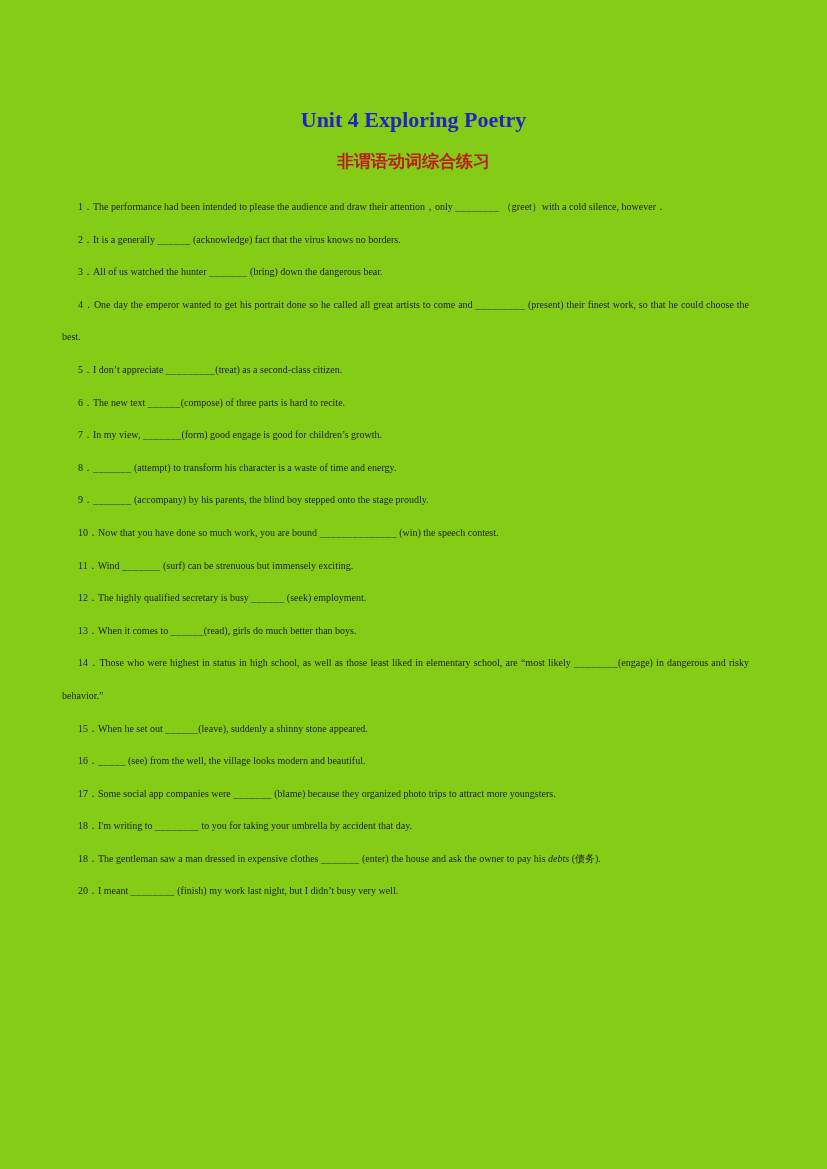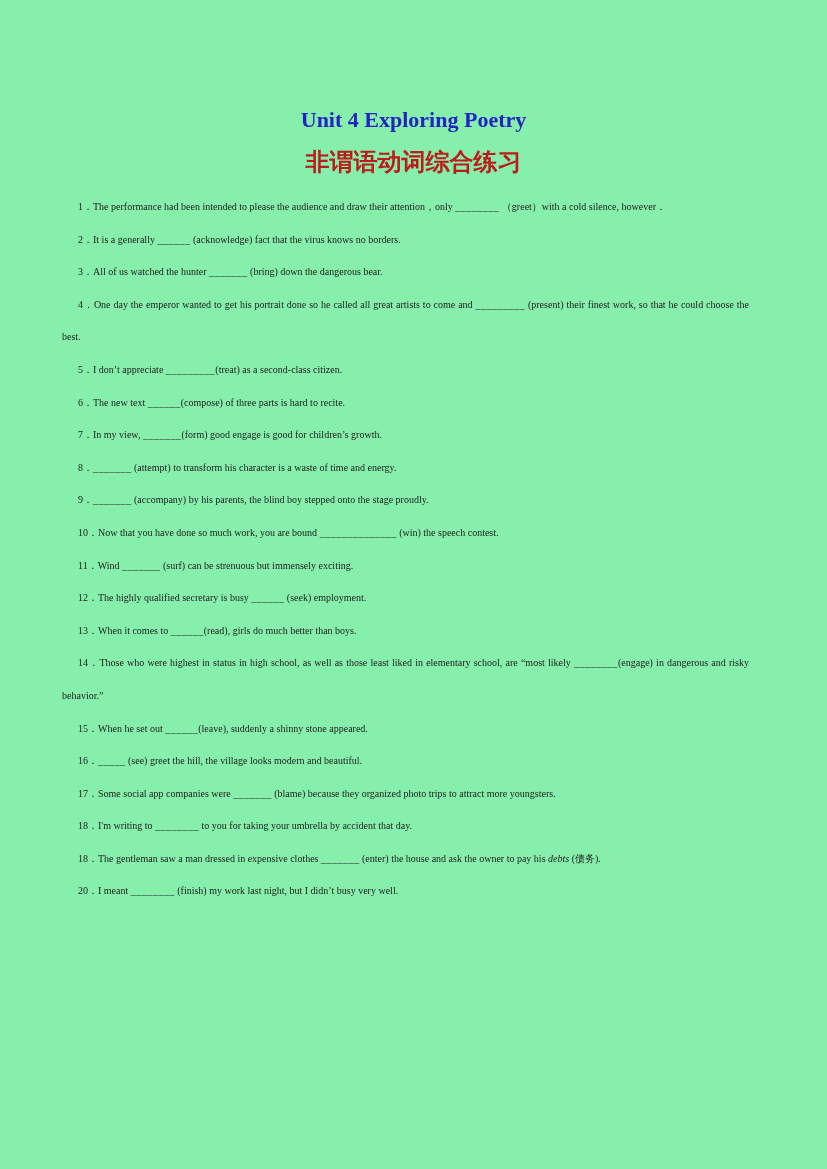--- a/index.html
+++ b/index.html
@@ -23,21 +23,21 @@
     padding-top: 106px;
     text-align: center;
     font-size: 22px;
     line-height: 28px;
     font-weight: bold;
     font-family: "Liberation Serif", "DejaVu Serif", serif;
   }
   .subtitle {
     margin: 11px 0 0 0;
     text-align: center;
-    font-size: 24px;
+    font-size: 17px;
     line-height: 34px;
     font-weight: bold;
     font-family: Liberation Serif, serif;
   }
   .questions {
     margin: 12px 78px 0 62px;
     font-size: 10px;
     line-height: 32.6px;
     text-align: justify;
   }
@@ -52,38 +52,38 @@
   .blank {
     letter-spacing: 0.5px;
   }
   .italic-word {
     font-style: italic;
   }
 </style>
 </head>
 <body>
 
-<div class="page" style="color: rgb(33, 33, 33); background: #86efac;">
+<div class="page" style="color: rgb(33, 33, 33); background: #84cc16;">
   <h1 class="title" style="color: rgb(35, 35, 195);">Unit 4 Exploring Poetry</h1>
   <h2 class="subtitle" style="color: rgb(189, 26, 26);">非谓语动词综合练习</h2>
   <div class="questions" id="questions">
       <p class="question"><span class="qnum">1．</span><span>The performance had been intended to please the audience and draw their attention，only </span><span class="blank">________</span><span> （greet）with a cold silence, however．</span></p>
       <p class="question"><span class="qnum">2．</span><span>It is a generally </span><span class="blank">______</span><span> (acknowledge) fact that the virus knows no borders.</span></p>
       <p class="question"><span class="qnum">3．</span><span>All of us watched the hunter </span><span class="blank">_______</span><span> (bring) down the dangerous bear.</span></p>
       <p class="question"><span class="qnum">4．</span><span>One day the emperor wanted to get his portrait done so he called all great artists to come and </span><span class="blank">_________</span><span> (present) their finest work, so that he could choose the best.</span></p>
       <p class="question"><span class="qnum">5．</span><span>I don’t appreciate </span><span class="blank">_________</span><span>(treat) as a second-class citizen.</span></p>
       <p class="question"><span class="qnum">6．</span><span>The new text </span><span class="blank">______</span><span>(compose) of three parts is hard to recite.</span></p>
       <p class="question"><span class="qnum">7．</span><span>In my view, </span><span class="blank">_______</span><span>(form) good engage is good for children’s growth.</span></p>
       <p class="question"><span class="qnum">8．</span><span class="blank">_______</span><span> (attempt) to transform his character is a waste of time and energy.</span></p>
       <p class="question"><span class="qnum">9．</span><span class="blank">_______</span><span> (accompany) by his parents, the blind boy stepped onto the stage proudly.</span></p>
       <p class="question"><span class="qnum">10．</span><span>Now that you have done so much work, you are bound </span><span class="blank">______________</span><span> (win) the speech contest.</span></p>
       <p class="question"><span class="qnum">11．</span><span>Wind </span><span class="blank">_______</span><span> (surf) can be strenuous but immensely exciting.</span></p>
       <p class="question"><span class="qnum">12．</span><span>The highly qualified secretary is busy </span><span class="blank">______</span><span> (seek) employment.</span></p>
       <p class="question"><span class="qnum">13．</span><span>When it comes to </span><span class="blank">______</span><span>(read), girls do much better than boys.</span></p>
       <p class="question"><span class="qnum">14．</span><span>Those who were highest in status in high school, as well as those least liked in elementary school, are “most likely </span><span class="blank">________</span><span>(engage) in dangerous and risky behavior.”</span></p>
       <p class="question"><span class="qnum">15．</span><span>When he set out </span><span class="blank">______</span><span>(leave), suddenly a shinny stone appeared.</span></p>
-      <p class="question"><span class="qnum">16．</span><span class="blank">_____</span><span> (see) greet the hill,  the village looks modern and beautiful.</span></p>
+      <p class="question"><span class="qnum">16．</span><span class="blank">_____</span><span> (see) from the well,  the village looks modern and beautiful.</span></p>
       <p class="question"><span class="qnum">17．</span><span>Some social app companies were </span><span class="blank">_______</span><span> (blame) because they organized photo trips to attract more youngsters.</span></p>
       <p class="question"><span class="qnum">18．</span><span>I'm writing to </span><span class="blank">________</span><span> to you for taking your umbrella by accident that day.</span></p>
       <p class="question"><span class="qnum">18．</span><span>The gentleman saw a man dressed in expensive clothes </span><span class="blank">_______</span><span> (enter) the house and ask the owner to pay his </span><i class="italic-word">debts</i><span> (债务).</span></p>
       <p class="question"><span class="qnum">20．</span><span>I meant </span><span class="blank">________</span><span> (finish) my work last night,  but I didn’t busy very well.</span></p>
     </div>
 </div>
 
 </body></html>

